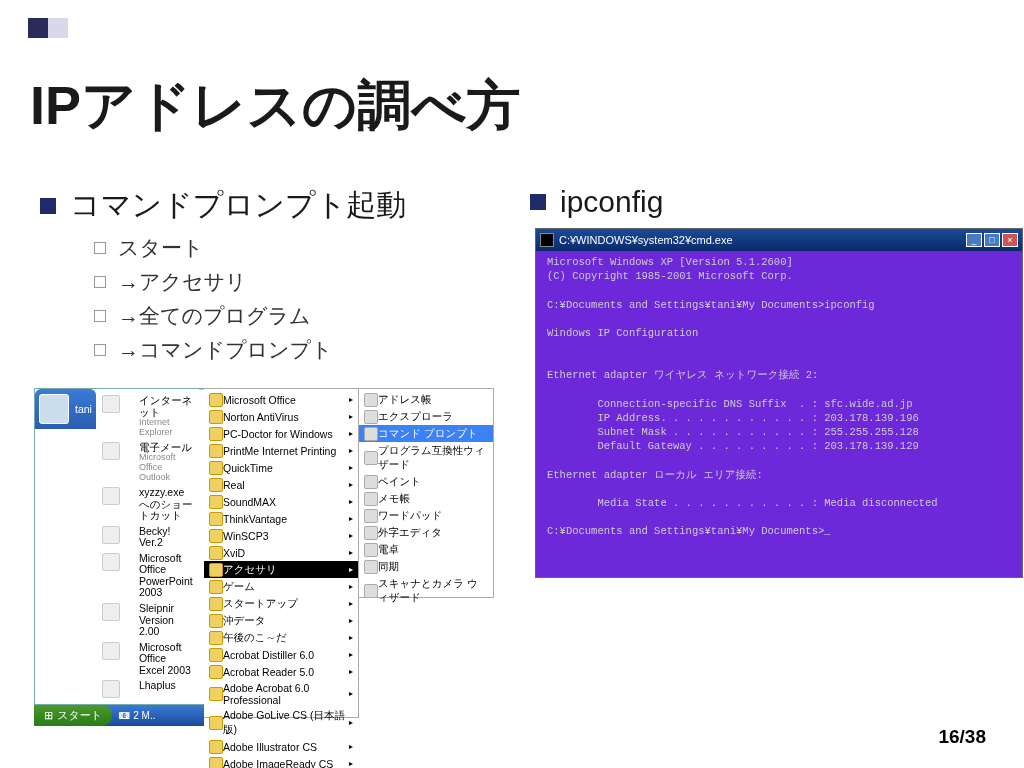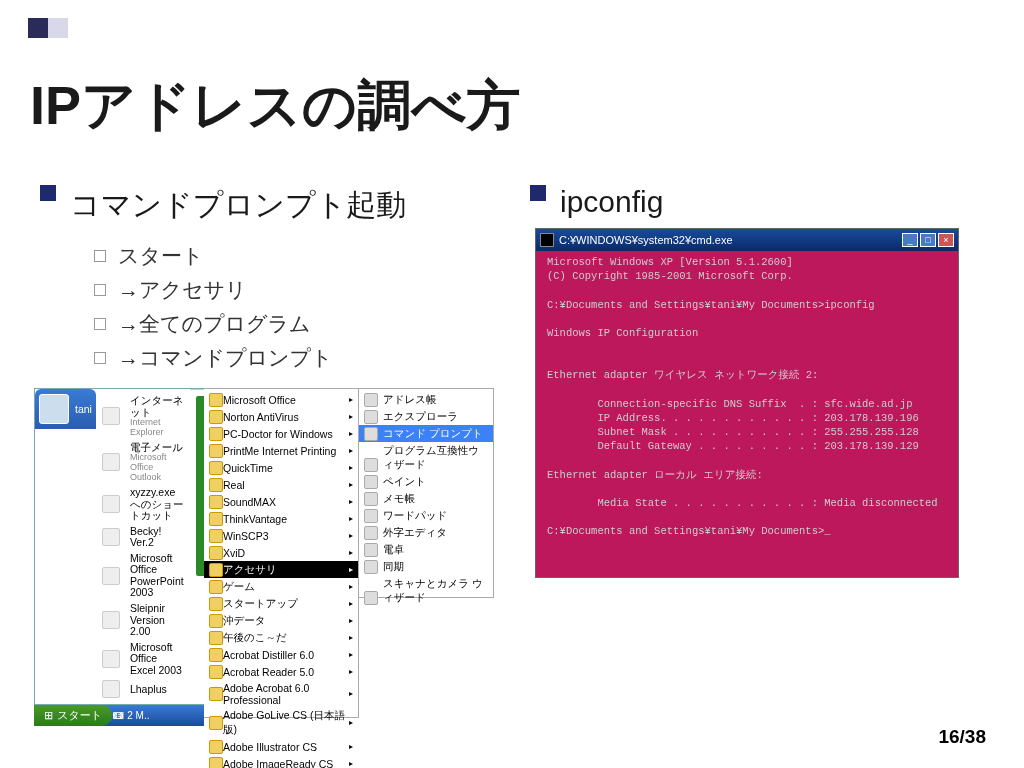--- a/index.html
+++ b/index.html
@@ -4,49 +4,49 @@
 <style>
 *{margin:0;padding:0;box-sizing:border-box;font-family:"Meiryo","Hiragino Sans",Arial,sans-serif}
 body{width:1024px;height:768px;background:#fff;position:relative;overflow:hidden}
 .accent{position:absolute;left:28px;top:18px;width:38px;height:38px}
 .accent .dk{position:absolute;left:0;top:0;width:20px;height:20px;background:#2b2b5a}
 .accent .lt{position:absolute;left:20px;top:0;width:20px;height:20px;background:#d8d8e8}
 .title{position:absolute;left:30px;top:70px;font-size:54px;font-weight:700;color:#1a1a1a}
 .col{position:absolute;top:185px}
 .colL{left:40px;width:460px}
 .colR{left:530px;width:470px}
-.bullet1{display:flex;margin-bottom:16px}
+.bullet1{display:flex;align-items:center;margin-bottom:8px}
 .bullet1 .sq{width:16px;height:16px;background:#1e2a6b;margin-right:14px}
 .bullet1 .tx{font-size:30px;color:#1a1a1a}
 .bullet2{display:flex;align-items:center;margin:6px 0 0 54px}
 .bullet2 .sq{width:12px;height:12px;border:1.5px solid #999;margin-right:12px}
 .bullet2 .tx{font-size:21px;color:#333}
 .startmenu{position:absolute;left:34px;top:388px;width:460px;height:330px;display:flex;font-size:10.5px}
 .sm-left{width:170px;background:#fff;border:1px solid #7aa;display:flex;flex-direction:row}
 .sm-user{height:40px;background:linear-gradient(#3a7bd5,#2a5db0);color:#fff;display:flex;align-items:center;padding:4px;border-radius:6px 6px 0 0}
 .sm-user .av{width:30px;height:30px;background:#cde;border:1px solid #fff;border-radius:3px;margin-right:6px}
 .sm-items{flex:1;padding:4px 2px}
-.sm-it{display:flex;align-items:center;padding:2px 4px;gap:10px}
+.sm-it{display:flex;padding:2px 4px;gap:19px}
 .sm-it .ic{width:18px;height:18px;background:#eee;border:1px solid #ccc;border-radius:2px;flex-shrink:0}
 .sm-it .lbl{line-height:1.1}
 .sm-it .sub{color:#888;font-size:9px}
 .sm-all{background:#fff;border-top:1px solid #ccc;padding:6px;text-align:center}
 .sm-allbtn{background:#2a8a2a;color:#fff;padding:10px 8px;border-radius:2px;display:inline-block;font-size:11px}
 .sm-taskbar{height:24px;background:linear-gradient(#3a7bd5,#1a4a9a);display:flex;align-items:center}
 .sm-startbtn{background:linear-gradient(#4a9a2a,#2a7a1a);color:#fff;padding:3px 10px;border-radius:0 10px 10px 0;font-size:11px;display:flex;align-items:center;gap:4px}
 .sm-mid{width:155px;background:#fff;border:1px solid #aaa;border-left:none;padding-top:2px}
 .sm-mit{display:flex;align-items:center;padding:1.5px 5px;}
 .sm-mit.sel{background:#000000;color:#fff}
 .sm-mit .ic{width:14px;height:14px;background:#f0d060;border:1px solid #c90;border-radius:2px;flex-shrink:0}
 .sm-mit .ar{margin-left:auto;font-size:8px}
 .sm-right{width:135px;background:#fff;border:1px solid #aaa;border-left:none;padding-top:2px;height:210px}
-.sm-rit{display:flex;align-items:flex-end;padding:1.5px 5px;gap:5px}
+.sm-rit{display:flex;align-items:center;padding:1.5px 5px;}
 .sm-rit.sel{background:#3b82f6;color:#fff}
 .sm-rit .ic{width:14px;height:14px;background:#ddd;border:1px solid #aaa;border-radius:2px;flex-shrink:0}
-.cmd{position:absolute;left:535px;top:228px;width:424px;height:350px;border:1px solid #666;background:#be185d}
+.cmd{position:absolute;left:535px;top:228px;width:488px;height:350px;border:1px solid #666;background:#6d28d9}
 .cmd-title{height:22px;background:linear-gradient(#1a4a9a,#0a2a6a);display:flex;align-items:center;padding:0 4px}
 .cmd-title .ic{width:14px;height:14px;background:#000;border:1px solid #888;margin-right:5px}
 .cmd-title .tx{color:#fff;font-size:11px;flex:1}
 .cmd-title .btns{display:flex;gap:2px}
 .cmd-title .btn{width:16px;height:14px;background:#4a7ac5;border:1px solid #fff;font-size:9px;color:#fff;display:flex;align-items:center;justify-content:center}
 .cmd-body{padding:4px 11px;font-family:"Courier New",monospace;font-size:10.5px;color:#ccc;line-height:1.35;white-space:pre}
 .pagenum{position:absolute;right:38px;bottom:20px;font-size:19px;font-weight:700;color:#000}
 </style>
 </head>
 <body>
@@ -131,21 +131,21 @@
         </div>
       <div class="sm-all">
         <span class="sm-allbtn"><span>すべてのプログラム(P)</span> ▸</span>
       </div>
     </div>
     <div class="sm-taskbar">
       <div class="sm-startbtn">
         <span>⊞</span>
         <span>スタート</span>
       </div>
-      <div style="color:#fff;font-size:10px">📧 2 M..</div>
+      <div style="margin-left:6px;color:#fff;font-size:10px">📧 2 M..</div>
     </div>
   </div>
   <div class="sm-mid" id="sm-mid">
       <div class="sm-mit">
         <div class="ic"></div>
         <span>Microsoft Office</span>
         <span class="ar">▸</span>
       </div>
       <div class="sm-mit">
         <div class="ic"></div>

